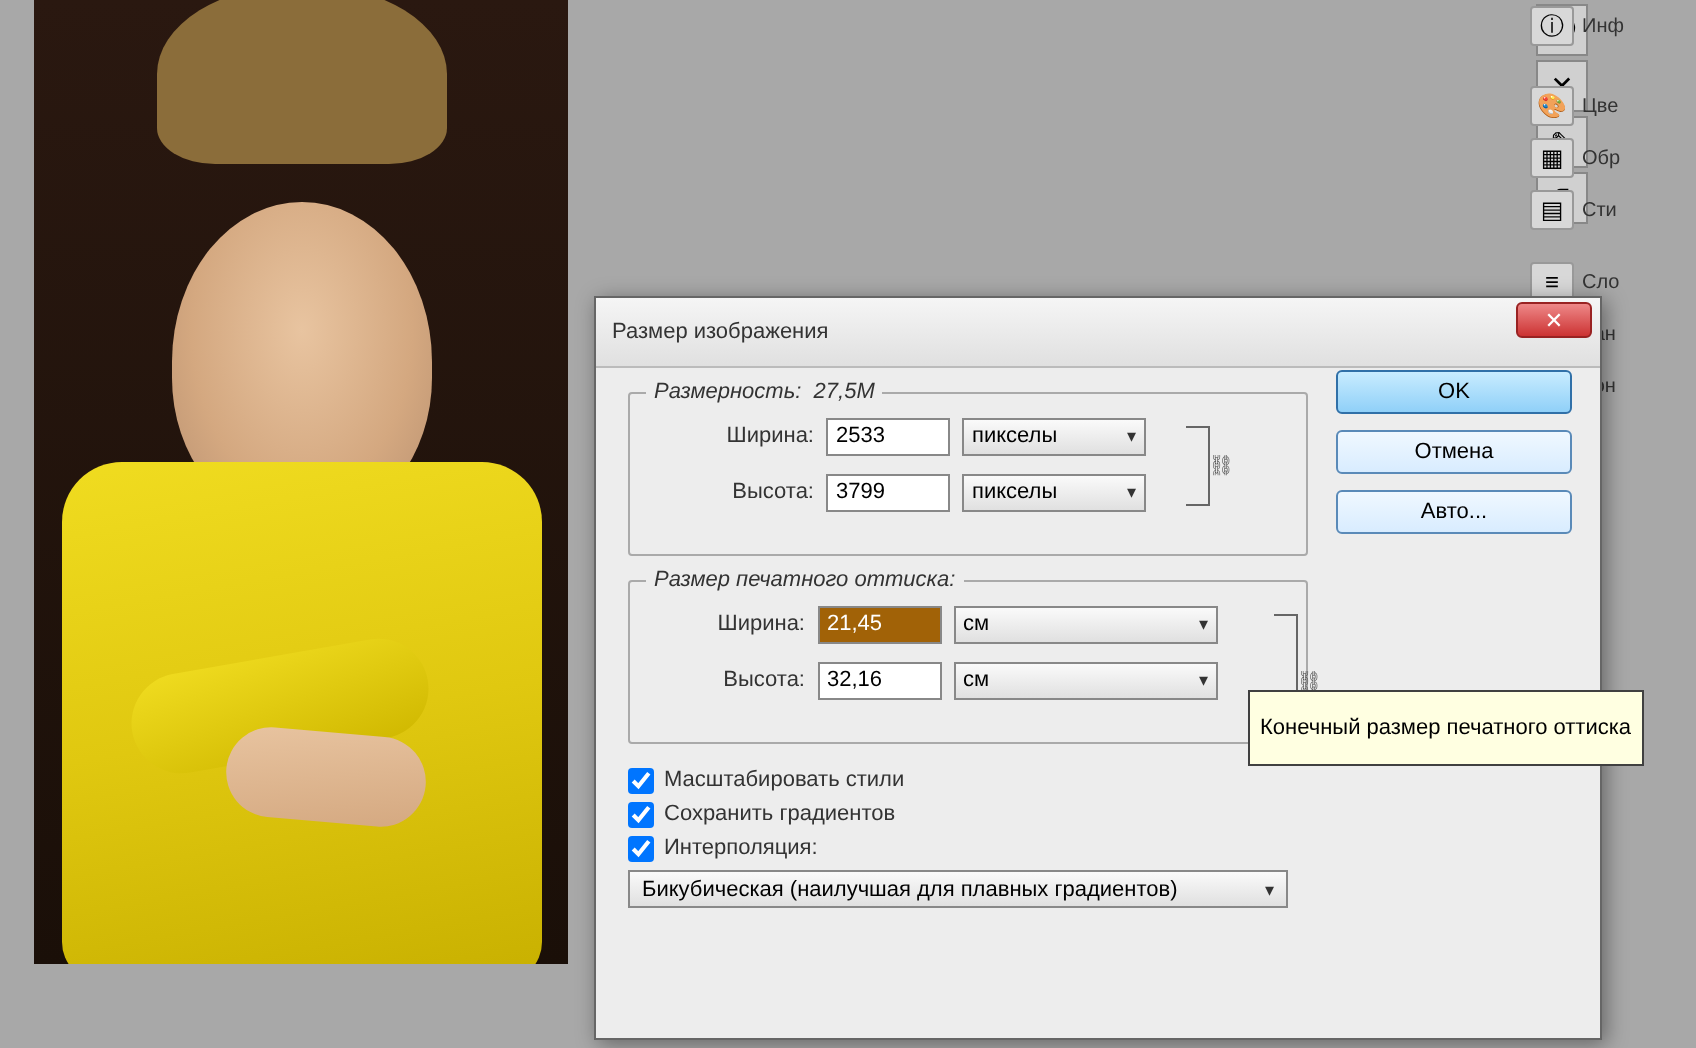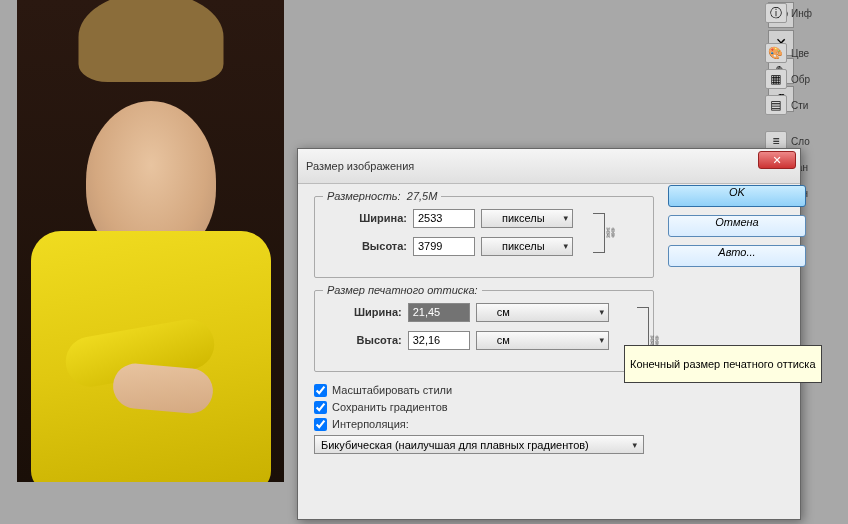--- a/index.html
+++ b/index.html
@@ -17,38 +17,38 @@
 .dialog-titlebar { height: 35px; background: linear-gradient(#f5f5f5, #e0e0e0); border-bottom: 1px solid #bbb; display: flex; align-items: center; padding: 0 8px; position: relative; }
 .dialog-title { font-size: 11px; color: #333; }
 .close-btn { position: absolute; right: 4px; top: 2px; width: 38px; height: 18px; background: linear-gradient(#e88, #c33); border: 1px solid #922; border-radius: 3px; color: #fff; display: flex; align-items: center; justify-content: center; font-size: 11px; cursor: pointer; }
 
 .dialog-body { padding: 12px 16px; position: relative; }
 
 .fieldset { border: 1px solid #aaa; border-radius: 2px; padding: 10px 14px 14px; margin-bottom: 12px; position: relative; }
 .fieldset-legend { position: absolute; top: -7px; left: 8px; background: #ededed; padding: 0 4px; font-size: 11px; color: #333; font-style: italic; }
 
 .row { display: flex; align-items: center; margin-bottom: 6px; height: 22px; }
-.row-label { width: 78px; text-align: right; margin-right: 6px; font-size: 11px; color: #333; font-weight: bold; }
+.row-label { width: 78px; text-align: right; margin-right: 6px; font-size: 11px; color: #333; }
 .row-input { width: 62px; height: 19px; border: 1px solid #888; background: #fff; padding: 1px 4px; font-size: 11px; margin-right: 6px; }
-.row-input.selected { background: #737373; color: #fff; }
-.row-select { width: 92px; height: 19px; border: 1px solid #888; background: linear-gradient(#fafafa,#e0e0e0); padding: 1px 20px; font-size: 11px; position: relative; display: flex; align-items: center; }
+.row-input.selected { background: #a16207; color: #fff; }
+.row-select { width: 92px; height: 19px; border: 1px solid #888; background: linear-gradient(#fafafa,#e0e0e0); padding: 1px 4px; font-size: 11px; position: relative; display: flex; align-items: center; }
 .row-select::after { content: "▾"; position: absolute; right: 4px; font-size: 9px; color: #333; }
 
 .link-bracket { position: absolute; right: 12px; width: 12px; border-right: 1px solid #666; border-top: 1px solid #666; border-bottom: 1px solid #666; }
 .link-icon { position: absolute; font-size: 10px; color: #555; }
 
 .checkbox-row { display: flex; align-items: flex-start; margin-bottom: 4px; }
 .checkbox-row input { margin-right: 5px; }
 .checkbox-row label { font-size: 11px; color: #333; }
 
 .interp-select { width: 330px; height: 19px; border: 1px solid #888; background: linear-gradient(#fafafa,#e0e0e0); padding: 1px 6px; font-size: 11px; position: relative; display: flex; align-items: center; margin-top: 4px; }
 .interp-select::after { content: "▾"; position: absolute; right: 6px; font-size: 9px; color: #333; }
 
 .buttons { position: absolute; right: 14px; top: 36px; width: 118px; }
-.btn { width: 138px; height: 22px; margin-bottom: 8px; border: 1px solid #5a8ab8; border-radius: 3px; background: linear-gradient(#f0f8ff, #d8ecff); display: flex; justify-content: center; font-size: 11px; cursor: pointer; font-style: italic; }
+.btn { width: 118px; height: 22px; margin-bottom: 8px; border: 1px solid #5a8ab8; border-radius: 3px; background: linear-gradient(#f0f8ff, #d8ecff); display: flex; align-items: center; justify-content: center; font-size: 11px; cursor: pointer; }
 .btn.ok { background: linear-gradient(#c8ecff, #90d0f8); border: 1px solid #3070a8; }
 
 .tooltip { position: absolute; left: 624px; top: 345px; background: #ffffe1; border: 1px solid #404040; padding: 12px 5px; font-size: 11px; color: #000; white-space: nowrap; z-index: 100; }
 
 .panels-column { position: absolute; right: 0; top: 0; width: 85px; }
 .panel-row { display: flex; align-items: center; height: 26px; padding-left: 2px; }
 .panel-mini-icon { width: 22px; height: 20px; background: #d8d8d8; border: 1px solid #999; border-radius: 2px; margin-right: 4px; display: flex; align-items: center; justify-content: center; font-size: 12px; }
 .panel-text { font-size: 10px; color: #333; }
 
 .side-icons { position: absolute; right: 50px; top: 2px; width: 30px; }

